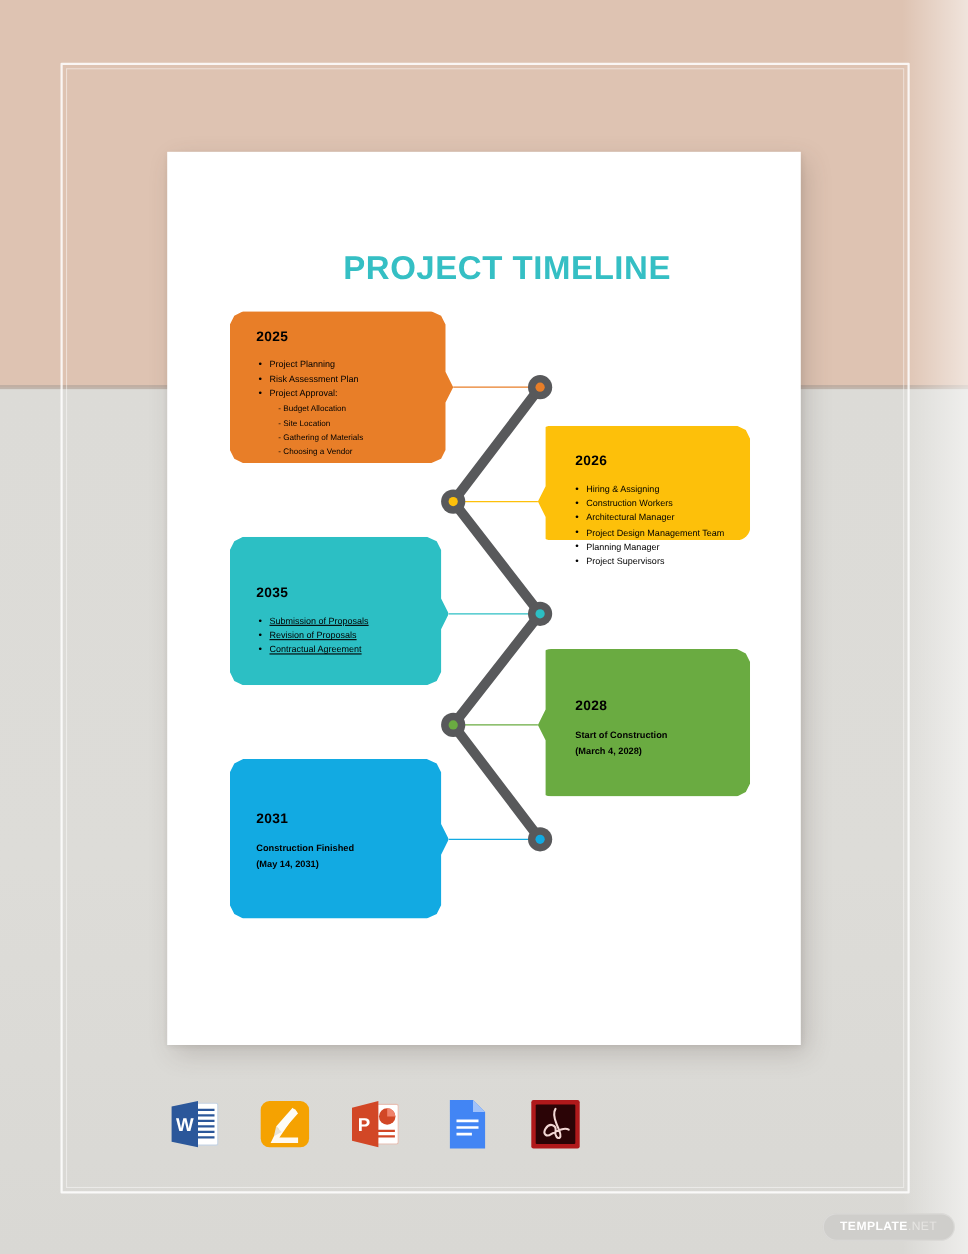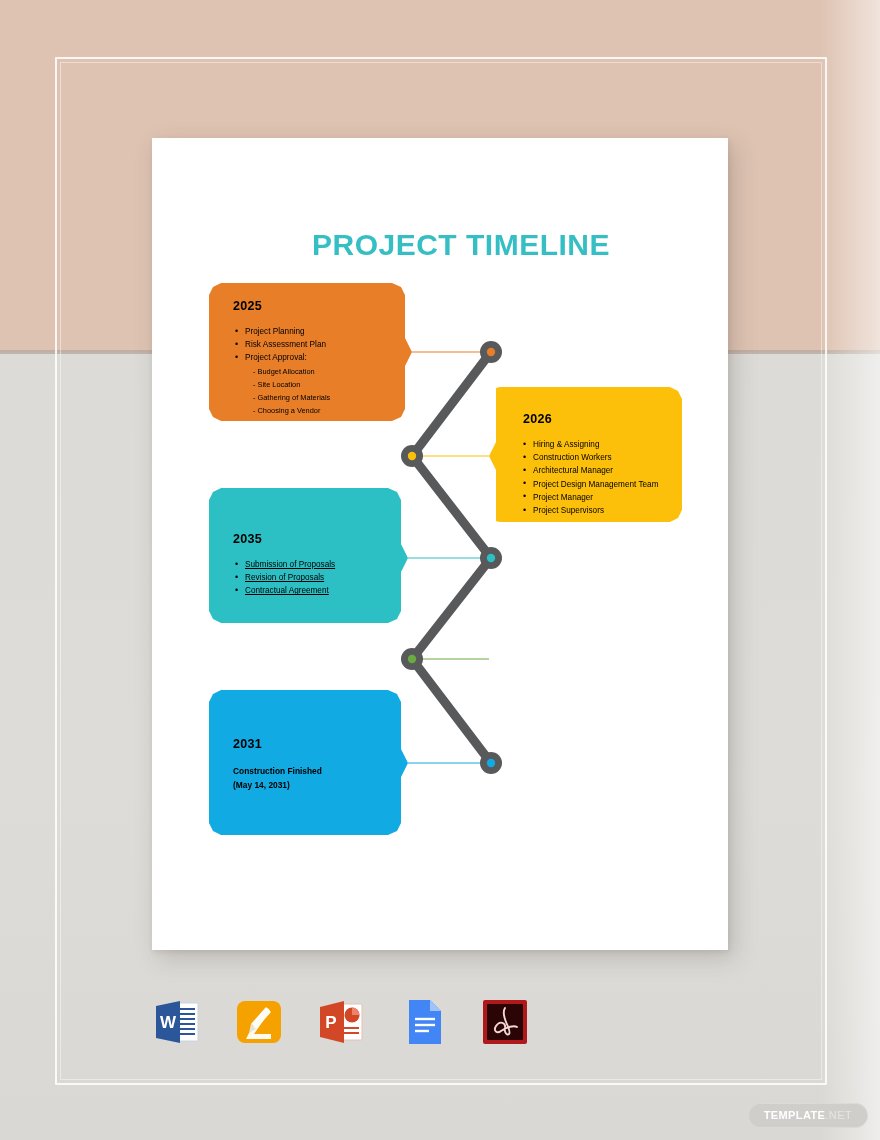--- a/index.html
+++ b/index.html
@@ -220,43 +220,49 @@
         <li class="bullet">Risk Assessment Plan</li>
         <li class="bullet">Project Approval:</li>
         <li class="sub">- Budget Allocation</li>
         <li class="sub">- Site Location</li>
         <li class="sub">- Gathering of Materials</li>
         <li class="sub">- Choosing a Vendor</li>
         <li class="sub">-Vendor Approval</li>
       </ul>
     </div>
 
-    <div class="card" style="left:337px; top:249px; width:193px; height:135px; background:#fdc00a;
+    <div class="card" style="left:337px; top:249px; width:193px; height:104px; background:#fdc00a;
                 clip-path: polygon(7px 0, 181px 0, 189px 4px, 193px 12px, 193px 123px, 189px 131px, 181px 135px, 7px 135px, 7px 83px, 0 69px, 7px 55px); text-decoration: underline;">
       <div class="year" style="left:34px; top:25px;">2026</div>
       <ul style="left:34px; top:51px;">
         <li class="bullet">Hiring &amp; Assigning</li>
         <li class="bullet">Construction Workers</li>
         <li class="bullet">Architectural Manager</li>
         <li class="bullet">Project Design Management Team</li>
-        <li class="bullet">Project Manager</li>
+        <li class="bullet">Planning Manager</li>
         <li class="bullet">Project Supervisors</li>
       </ul>
     </div>
 
     <div class="card" style="left:57px; top:350px; width:199px; height:135px; background:#2cbfc4;
                 clip-path: polygon(0 12px, 4px 4px, 12px 0, 179px 0, 188px 4px, 192px 12px, 192px 56px, 199px 70px, 192px 84px, 192px 123px, 188px 131px, 179px 135px, 12px 135px, 4px 131px, 0 123px);">
       <div class="year" style="left:24px; top:44px;">2035</div>
       <ul style="left:26px; top:70px;text-decoration:underline;">
         <li class="bullet">Submission of Proposals</li>
         <li class="bullet">Revision of Proposals</li>
         <li class="bullet">Contractual Agreement</li>
       </ul>
     </div>
 
+    <div class="card" style="left:337px; top:452px; width:193px; height:134px; background:#6aab41;
+                clip-path: polygon(7px 0, 181px 0, 189px 4px, 193px 12px, 193px 122px, 189px 130px, 181px 134px, 7px 134px, 7px 83px, 0 69px, 7px 55px);">
+      <div class="year" style="left:34px; top:44px;">2028</div>
+      <div class="plain" style="left:34px; top:72px;">Start of Construction
+(March 4, 2028)</div>
+    </div>
 
     <div class="card" style="left:57px; top:552px; width:199px; height:172px; background:#12aae2;
                 clip-path: polygon(0 12px, 4px 4px, 12px 0, 179px 0, 188px 4px, 192px 12px, 192px 59px, 199px 73px, 192px 87px, 192px 133px, 188px 141px, 179px 145px, 12px 145px, 4px 141px, 0 133px);">
       <div class="year" style="left:24px; top:47px;">2031</div>
       <div class="plain" style="left:24px; top:75px;">Construction Finished
 (May 14, 2031)</div>
     </div>
 
   </div>
 

